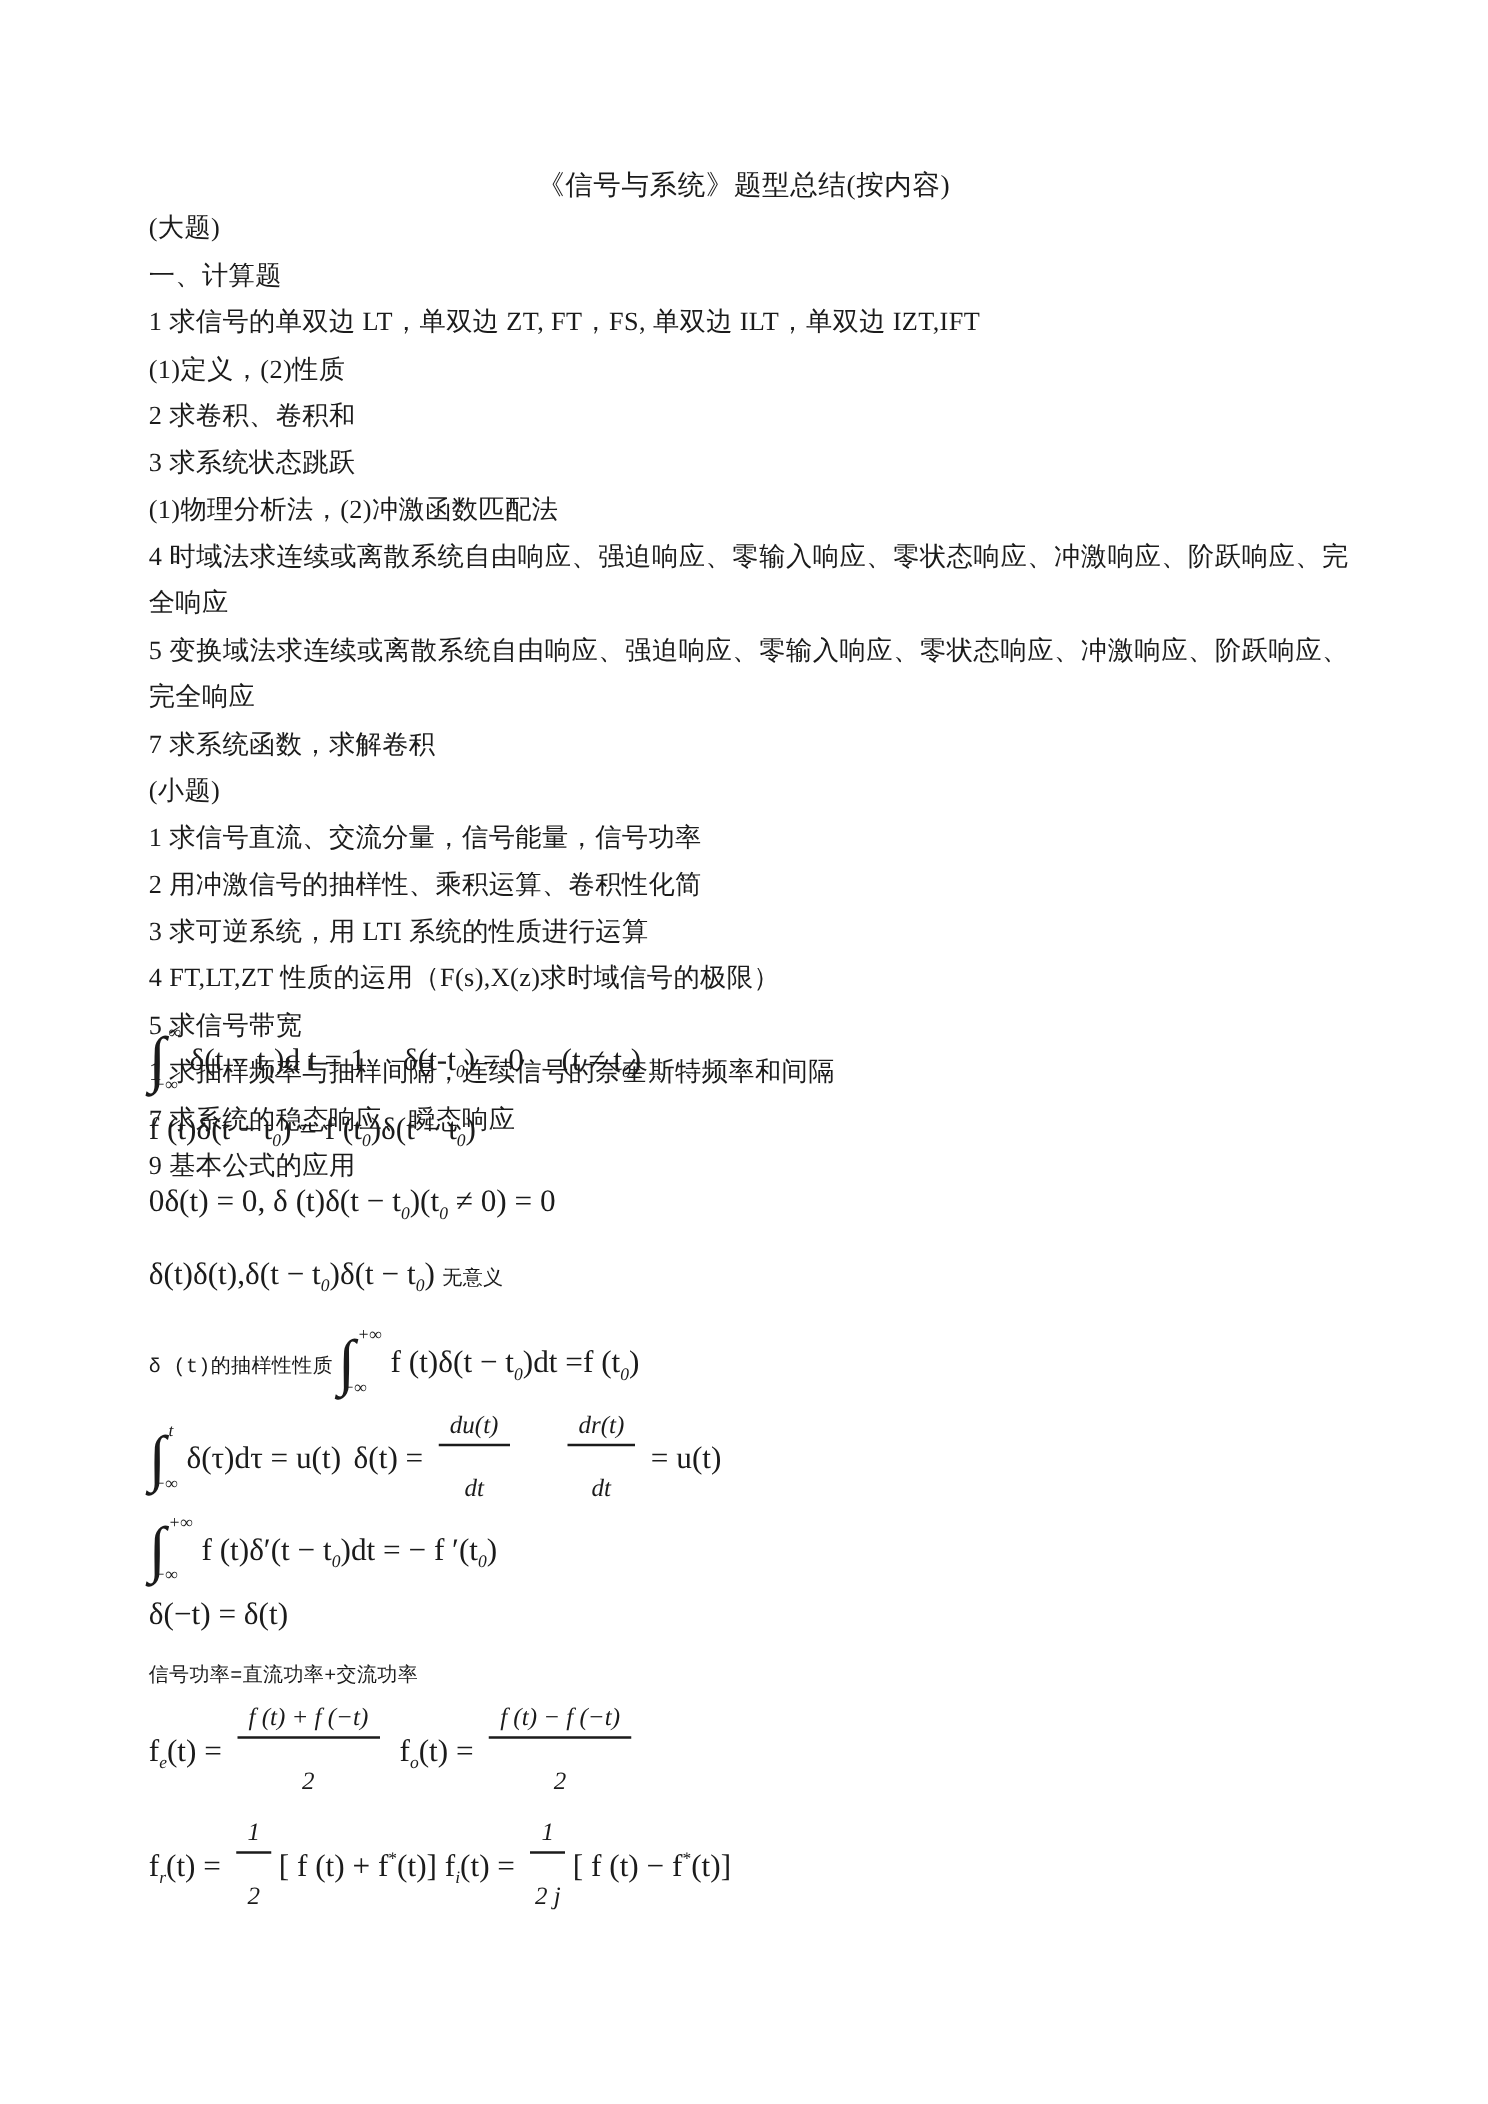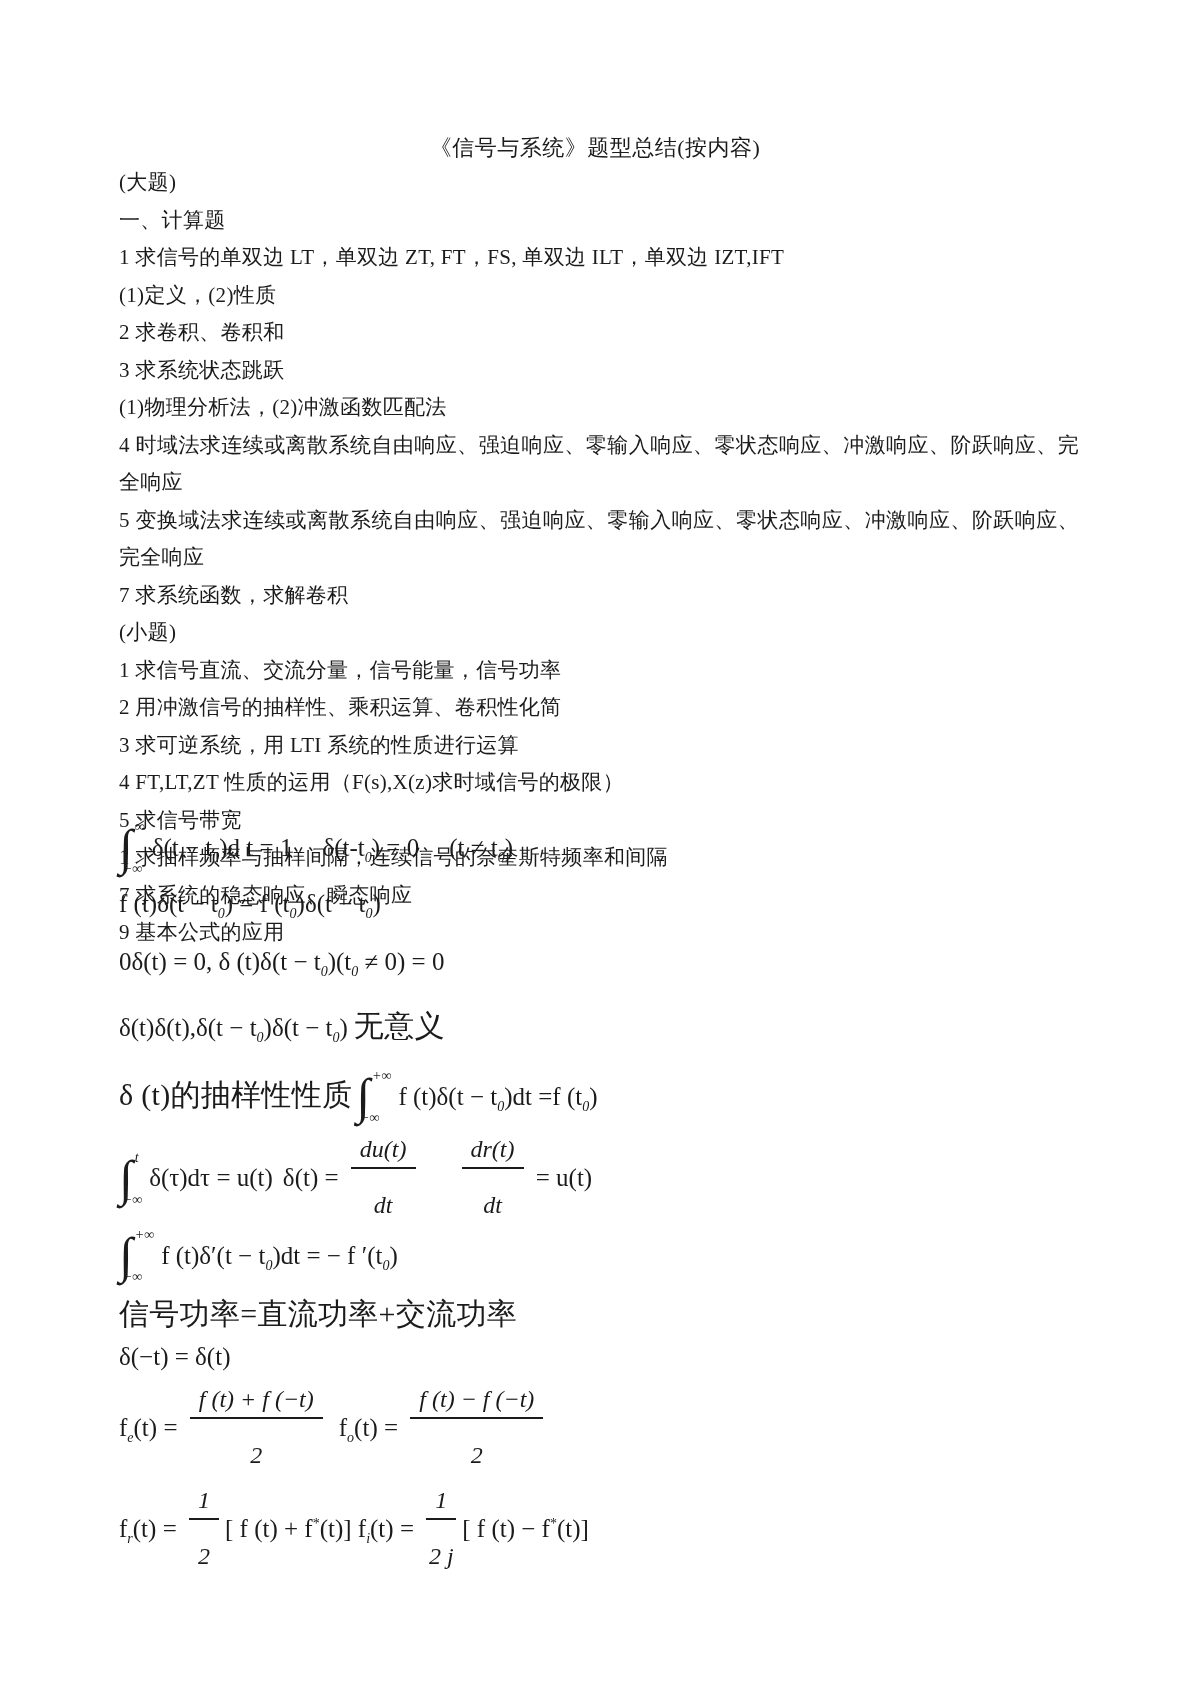--- a/index.html
+++ b/index.html
@@ -26,40 +26,40 @@
   }
   .formula{
     font-size:25px;margin:0 0 12px 0;min-height:34px;
     display:block;white-space:nowrap;
   }
   .f-gap-lg{margin-bottom:24px;}
   .f-gap-sm{margin-bottom:8px;}
   .f-gap-md{margin-bottom:18px;}
   .mi{}
   .mr{font-style:normal;}
-  .mcjk{font-style:normal;font-size:30px;letter-spacing:.3px;}
+  .mcjk{font-style:normal;font-size:16px;letter-spacing:.3px;font-family:Liberation Mono, monospace;}
   .formula sub{font-size:14px;font-style:italic;line-height:0;}
   .formula sup{font-size:14px;line-height:0;}
   .intw{
     display:inline-flex;align-items:center;
     vertical-align:middle;margin-right:5px;position:relative;top:-2px;
   }
   .int-sign{
     font-size:50px;line-height:.95;font-style:normal;font-weight:400;
   }
   .int-lims{
     display:inline-flex;flex-direction:column;justify-content:space-between;
     height:56px;font-size:14px;line-height:1;font-style:italic;
     margin-left:2px;margin-right:2px;
   }
   .lim-top{display:block;}
   .lim-bot{display:block;margin-left:-12px;}
   .frac{
     display:inline-flex;flex-direction:column;align-items:center;
-    vertical-align:middle;font-style:italic;font-size:24px;
+    vertical-align:middle;font-style:italic;font-size:20px;
     margin:0 6px;position:relative;top:-3px;
   }
   .frac .num{padding:0 9px 3px;border-bottom:2px solid #1b1b1b;line-height:1.15;}
   .frac .den{padding-top:3px;line-height:1.15;margin-top:20px;}
   .gap{display:inline-block;height:1px;}
 </style>
 </head>
 <body>
 
 <div class="page">
@@ -119,22 +119,22 @@
           <span class="num">dr(t)</span>
           <span class="den">dt</span>
         </span><span class="mi"> = u(t)</span></div>
     <div class="formula f-gap-sm"><span class="intw">
           <span class="int-sign">∫</span>
           <span class="int-lims">
             <span class="lim-top">+∞</span>
             <span class="lim-bot">−∞</span>
           </span>
         </span><span class="mi">f (t)δ′(t − t</span><sub>0</sub><span class="mi">)dt = − f ′(t</span><sub>0</sub><span class="mi">)</span></div>
+    <div class="formula"><span class="mi">δ(−t) = δ(t)</span></div>
     <div class="formula f-gap-sm"><span class="mcjk">信号功率=直流功率+交流功率</span></div>
-    <div class="formula"><span class="mi">δ(−t) = δ(t)</span></div>
     <div class="formula f-gap-md"><span class="mi">f</span><sub>e</sub><span class="mi">(t) = </span><span class="frac">
           <span class="num">f (t) + f (−t)</span>
           <span class="den">2</span>
         </span><span class="gap" style="width: 10px;"></span><span class="mi">f</span><sub>o</sub><span class="mi">(t) = </span><span class="frac">
           <span class="num">f (t) − f (−t)</span>
           <span class="den">2</span>
         </span></div>
     <div class="formula"><span class="mi">f</span><sub>r</sub><span class="mi">(t) = </span><span class="frac">
           <span class="num">1</span>
           <span class="den">2</span>

